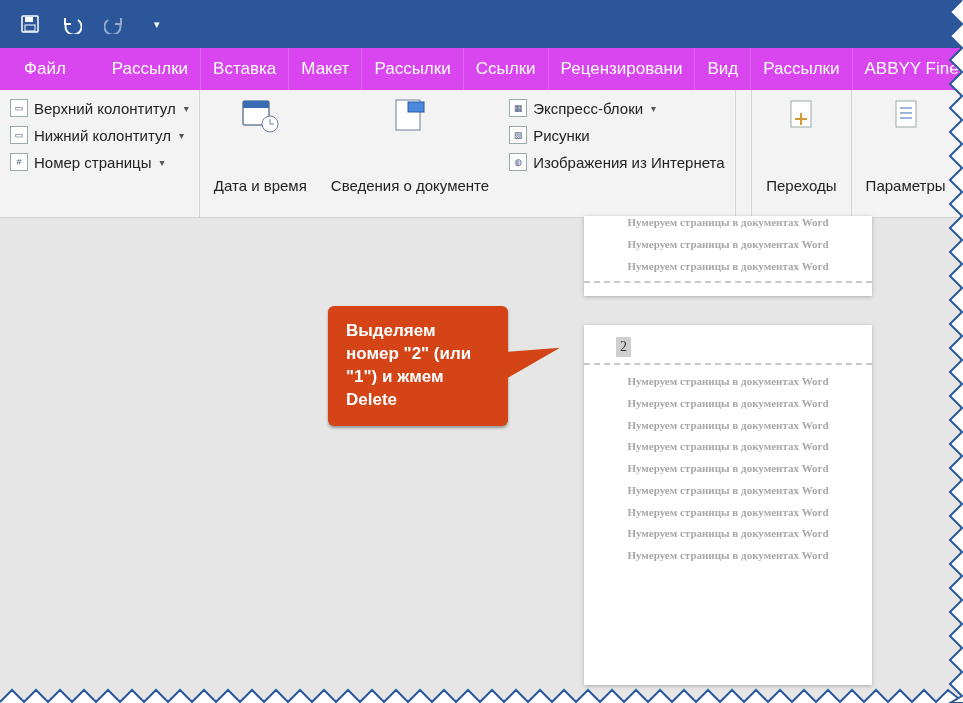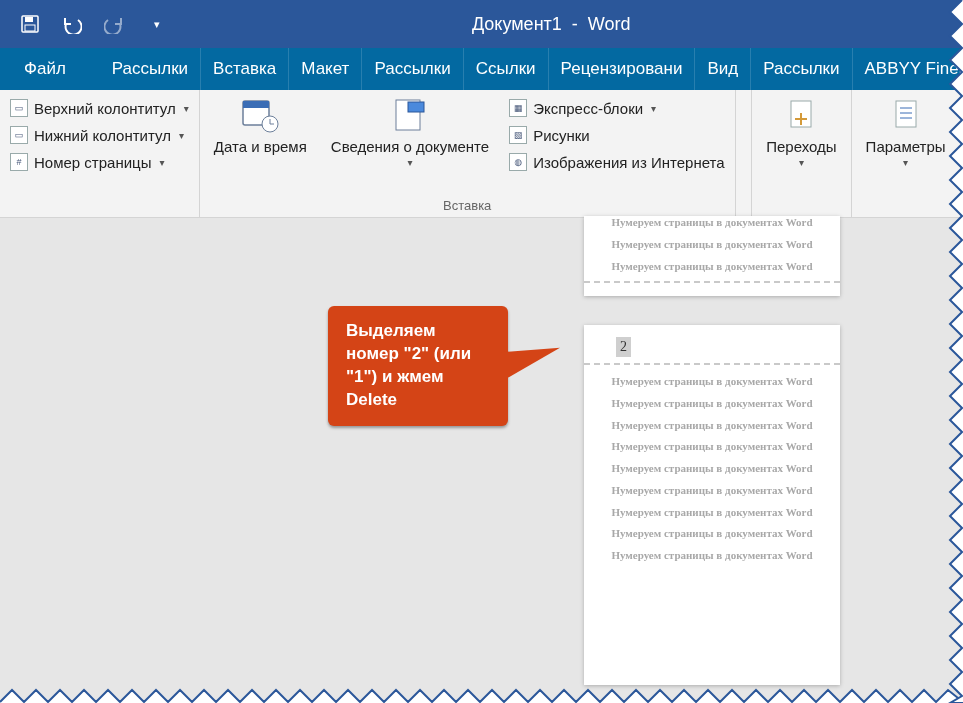--- a/index.html
+++ b/index.html
@@ -11,21 +11,21 @@
     background: #2b579a; color: #fff; height: 48px;
     display: flex; align-items: center; padding: 0 20px;
     font-size: 16px;
   }
   .qat { display: flex; align-items: center; gap: 22px; }
   .qat-icon { width: 20px; height: 20px; display: flex; align-items: center; justify-content: center; cursor: pointer; }
   .title-center { flex: 1; text-align: center; font-size: 18px; }
 
   
   .tabs {
-    background: #0369a1; color: #fff; height: 42px;
+    background: #d946ef; color: #fff; height: 42px;
     display: flex; align-items: stretch; padding-left: 4px;
   }
   .tab {
     padding: 0 12px; display: flex; align-items: center;
     font-size: 17px; border-right: 1px solid rgba(255,255,255,0.15);
     cursor: pointer; white-space: nowrap;
   }
   .tab.file { padding: 0 20px; border-right: none; margin-right: 14px;}
 
   
@@ -47,36 +47,36 @@
     display: flex; align-items: center; gap: 6px; font-size: 15px;
     color: #222; padding: 3px 4px; cursor: pointer; white-space: nowrap;
   }
   .ritem .mini-icon {
     width: 18px; height: 18px; display: inline-flex; align-items: center; justify-content: center;
     border: 1px solid #9aa; background: #fff; font-size: 9px; color: #457;
   }
   .drop { font-size: 10px; color: #555; margin-left: 2px; }
   .bigbtn {
     display: flex; flex-direction: column; align-items: center; justify-content: flex-start;
-    padding: 4px 8px 0 8px; cursor: pointer; font-size: 15px; color: #222; text-align: center;
+    padding: 4px 8px 0 8px; cursor: pointer; font-size: 15px; color: #222; text-align: center; gap: 39px;
   }
   .bigbtn .big-icon {
     width: 40px; height: 38px; margin-bottom: 4px;
     display: flex; align-items: center; justify-content: center;
   }
   .bigbtn .lbl { line-height: 1.15; }
   .bigbtn .drop-center { font-size: 10px; color: #555; margin-top: 2px; }
 
   
   .workspace { background: #e6e6e6; height: calc(703px - 48px - 42px - 128px); position: relative; }
 
   
   .page {
     position: absolute; background: #fff; box-shadow: 0 1px 4px rgba(0,0,0,.25);
-    width: 256px;
+    width: 288px;
   }
   .page1 { left: 584px; top: -2px; height: 80px; }
   .page2 { left: 584px; top: 107px; height: 360px; }
   .page .header-sep { border-bottom: 2px dashed #c9c9c9; }
   .page-num {
     font-family: Georgia, serif; font-size: 14px; color: #333;
     padding: 12px 0 8px 36px; background: #f1f1f1; display: inline-block;
     margin: 8px 0 0 0;
   }
   .page .page-num-wrap { padding: 4px 0 6px 0; }
@@ -128,25 +128,20 @@
           </svg>
       </span>
       <span class="qat-icon" style="opacity:.5">
         <svg width="22" height="20">
             <path d="M4 6 A8 8 0 1 0 16 10" fill="none" stroke="#fff" stroke-width="2"></path>
             <path d="M17 4 L17 10 L11 10" fill="none" stroke="#fff" stroke-width="2"></path>
           </svg>
       </span>
       <span class="qat-icon" style="font-size:11px; width:auto; margin-left:8px;">▾</span>
     </div>
-    <div class="title-center">
-      <span>Документ1</span>
-      &nbsp;<span>-</span>&nbsp;
-      <span>Word</span>
-    </div>
   </div>
 
   <div class="tabs">
     <div class="tab file">Файл</div>
     <div class="tab">Рассылки</div>
     <div class="tab">Вставка</div>
     <div class="tab">Макет</div>
     <div class="tab">Рассылки</div>
     <div class="tab">Ссылки</div>
     <div class="tab">Рецензировани</div>

